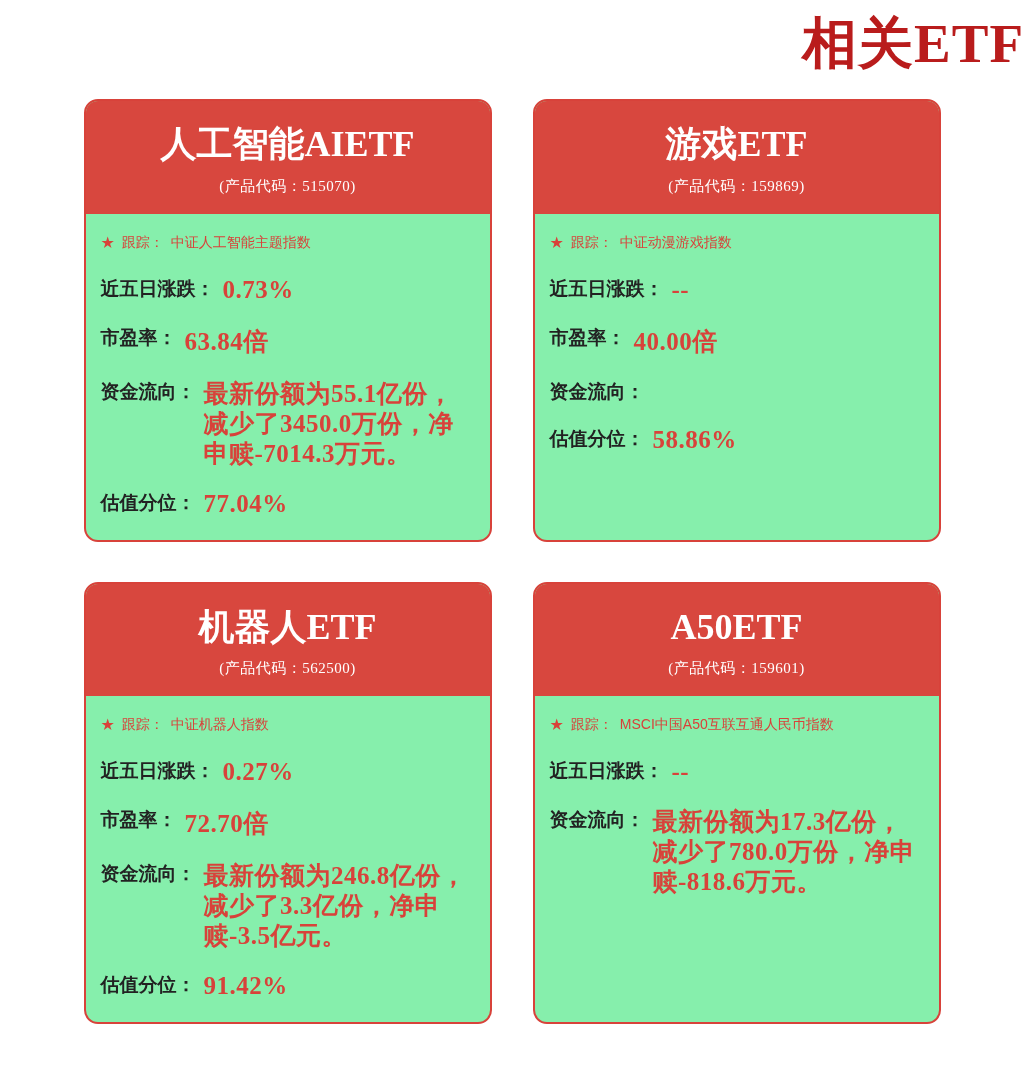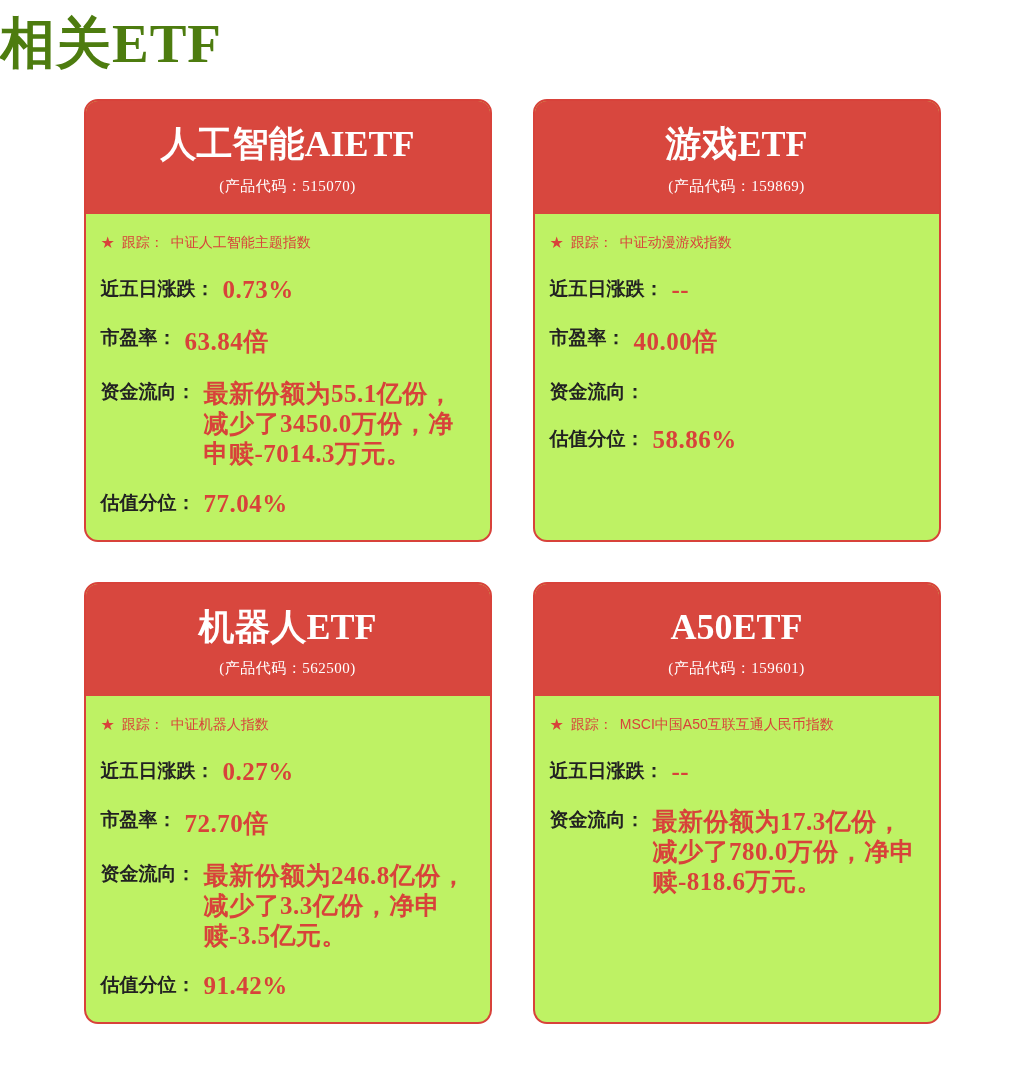--- a/index.html
+++ b/index.html
@@ -5,41 +5,41 @@
   * { box-sizing: border-box; }
   html, body { margin: 0; padding: 0; }
   body {
     width: 1024px;
     height: 1080px;
     background: #ffffff;
     font-family: "Liberation Sans", sans-serif;
     overflow: hidden;
   }
   .page-title {
-    text-align: left;
-    color: #4d7c0f;
+    text-align: right;
+    color: #b91c1c;
     font-size: 55px;
     font-weight: bold;
     font-family: "Liberation Serif", serif;
     margin: 12px 0 0 0;
     line-height: 1.15;
     letter-spacing: 1px;
   }
   .cards-grid {
     display: grid;
     grid-template-columns: 408px 408px;
     column-gap: 41px;
     row-gap: 40px;
     justify-content: center;
     margin-top: 24px;
   }
   .card {
     border: 2px solid #d8423a;
     border-radius: 14px;
-    background: #bef264;
+    background: #86efac;
     overflow: hidden;
     display: flex;
     flex-direction: column;
   }
   .card-header {
     background: #d8473e;
     color: #ffffff;
     text-align: center;
     padding: 24px 10px 18px 10px;
   }

